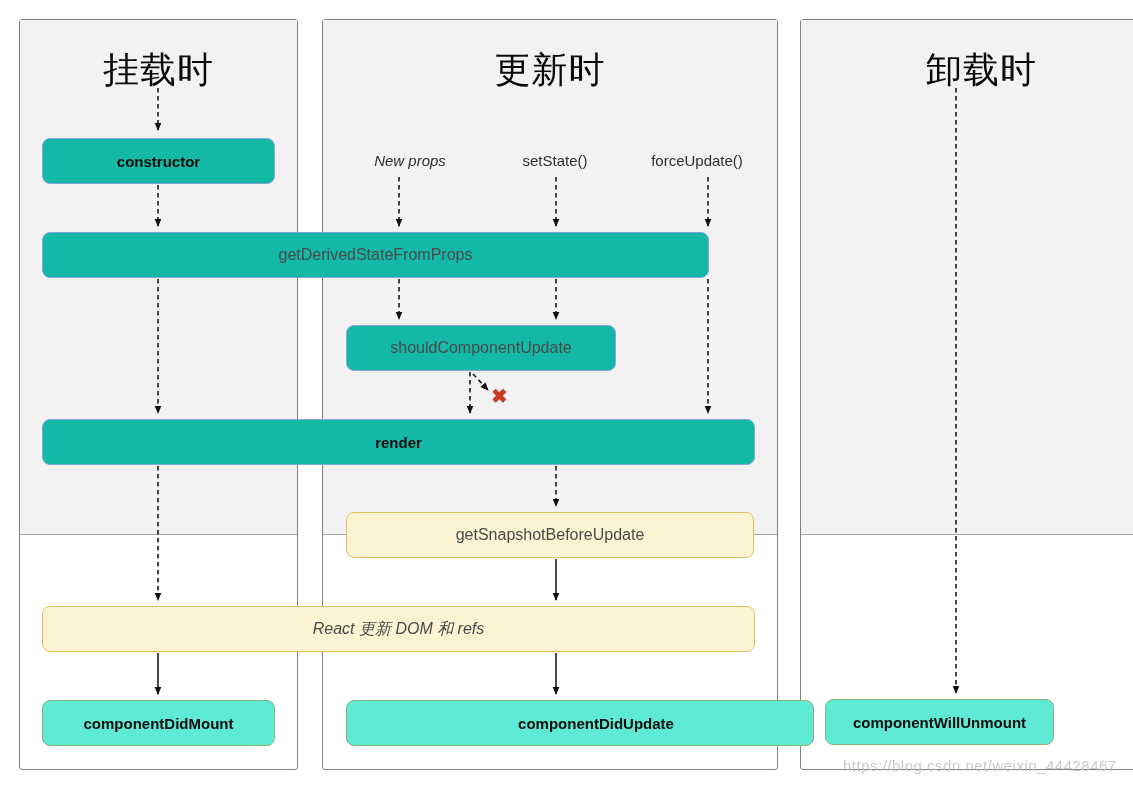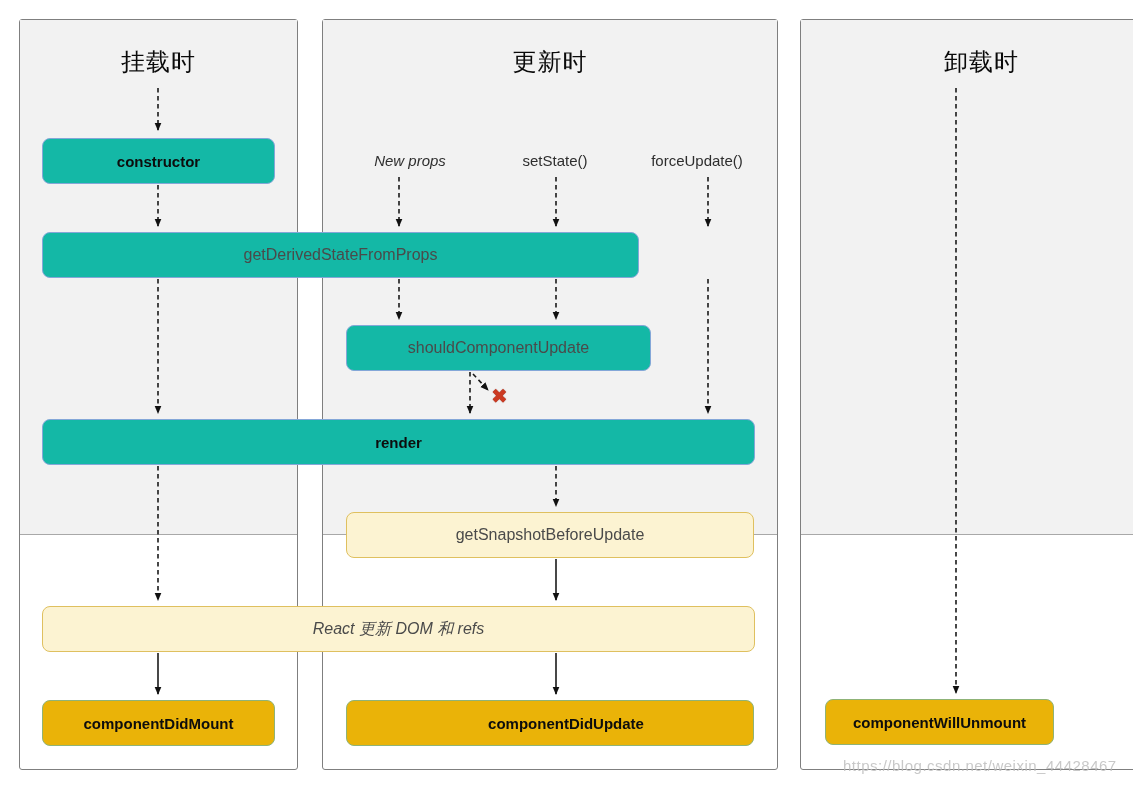--- a/index.html
+++ b/index.html
@@ -2,28 +2,28 @@
 <html><head>
 <meta charset="utf-8">
 <style>
   html,body{margin:0;padding:0;background:#ffffff;}
   body{font-family:"Liberation Sans","DejaVu Sans",sans-serif;}
   #canvas{position:relative;width:1133px;height:788px;background:#ffffff;overflow:hidden;}
 
   
   .column{position:absolute;box-sizing:border-box;border:1.6px solid #7f7f7f;border-radius:3px;background:#ffffff;}
   .column-top{box-sizing:border-box;width:100%;background:#f2f2f2;border-bottom:1.2px solid #a8a8a8;}
-  .column-title{text-align:center;padding-top:26px;font-size:24px;color:#0a0a0a;letter-spacing:1px;}
+  .column-title{text-align:center;padding-top:26px;font-size:36px;color:#0a0a0a;letter-spacing:1px;}
 
   
   .lbox{position:absolute;box-sizing:border-box;height:46px;border-radius:8px;
         display:flex;align-items:center;justify-content:center;z-index:5;}
   .blue{background:#14b8a6;border:1.4px solid #84a7d8;}
   .yellow{background:#fcf3d2;border:1.4px solid #dfc05f;}
-  .green{background:#eab308;border:1.4px solid #8fb377;}
+  .green{background:#5eead4;border:1.4px solid #8fb377;}
   .bold-label{font-size:15px;font-weight:700;color:#0d0d0d;}
   .light-label{font-size:16px;font-weight:400;color:#4a4a4a;}
   .italic-label{font-size:16px;font-style:italic;color:#4a4a4a;}
 
   
   .trigger{position:absolute;transform:translateX(-50%);font-size:15px;color:#2e2e2e;white-space:nowrap;z-index:4;text-align:right;}
   .trigger.italic{font-style:italic;}
 
   
   #arrow-layer{position:absolute;left:0;top:0;z-index:3;pointer-events:none;}
@@ -95,45 +95,45 @@
       </g>
     </g>
   </svg>
 
   <span class="abort-x" style="left:491px;top:386px;">✖</span>
 
   <div class="lbox blue" style="left:42px;top:138px;width:233px;">
     <span class="bold-label">constructor</span>
   </div>
 
-  <div class="lbox blue" style="left:42px;top:232px;width:597px;">
+  <div class="lbox blue" style="left:42px;top:232px;width:667px;">
     <span class="light-label">getDerivedStateFromProps</span>
   </div>
 
-  <div class="lbox blue" style="left:346px;top:325px;width:305px;">
+  <div class="lbox blue" style="left:346px;top:325px;width:270px;">
     <span class="light-label">shouldComponentUpdate</span>
   </div>
 
   <div class="lbox yellow" style="left:346px;top:512px;width:408px;">
     <span class="light-label">getSnapshotBeforeUpdate</span>
   </div>
 
   <div class="lbox blue" style="left:42px;top:419px;width:713px;">
     <span class="bold-label">render</span>
   </div>
 
   <div class="lbox yellow" style="left:42px;top:606px;width:713px;">
     <span class="italic-label">React 更新 DOM 和 refs</span>
   </div>
 
   <div class="lbox green" style="left:42px;top:700px;width:233px;">
     <span class="bold-label">componentDidMount</span>
   </div>
 
-  <div class="lbox green" style="left:346px;top:700px;width:408px;padding-left:32px;">
+  <div class="lbox green" style="left:346px;top:700px;width:468px;padding-left:32px;">
     <span class="bold-label">componentDidUpdate</span>
   </div>
 
   <div class="lbox green" style="left:825px;top:699px;width:229px;">
     <span class="bold-label">componentWillUnmount</span>
   </div>
 
   <span class="watermark" style="left:843px;top:757px;">https://blog.csdn.net/weixin_44428467</span>
 
 </div>

